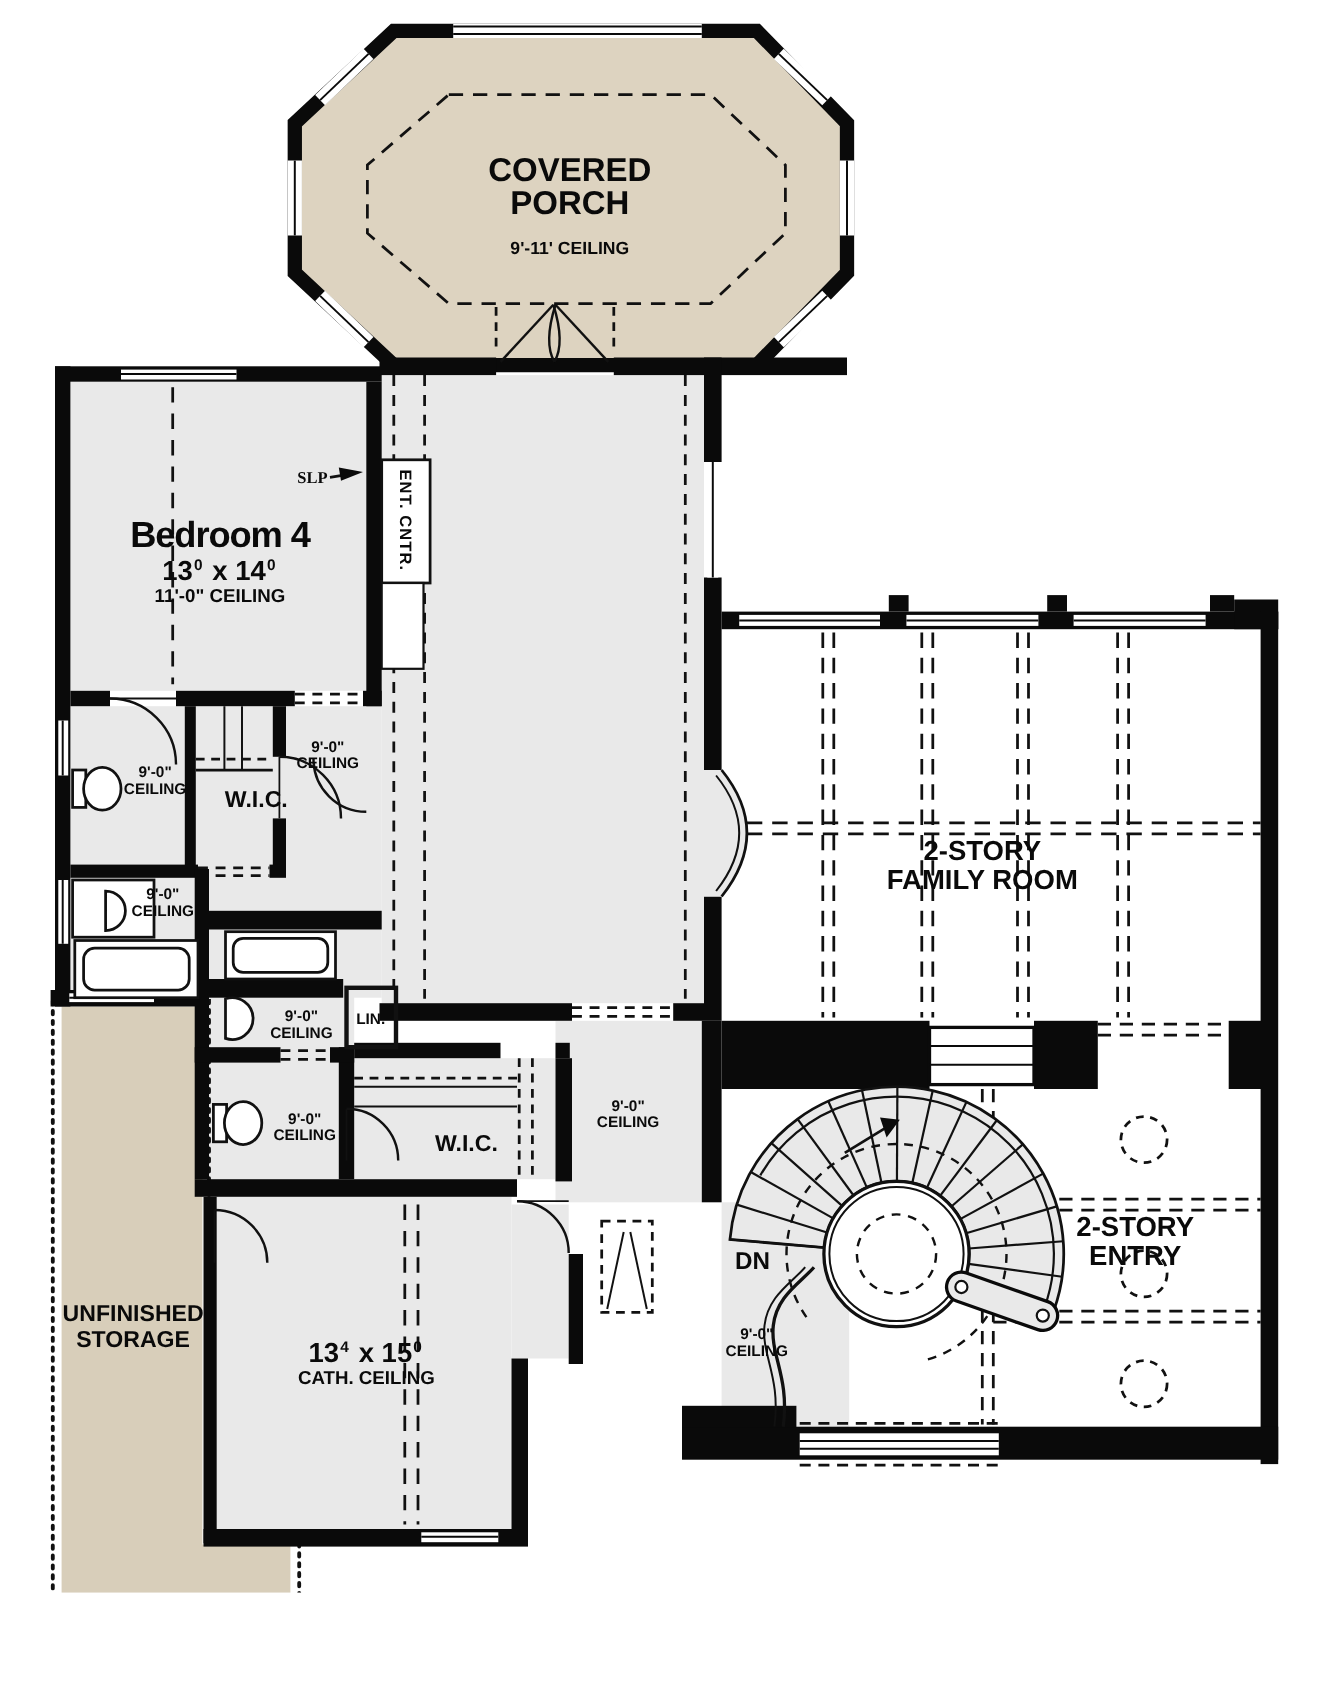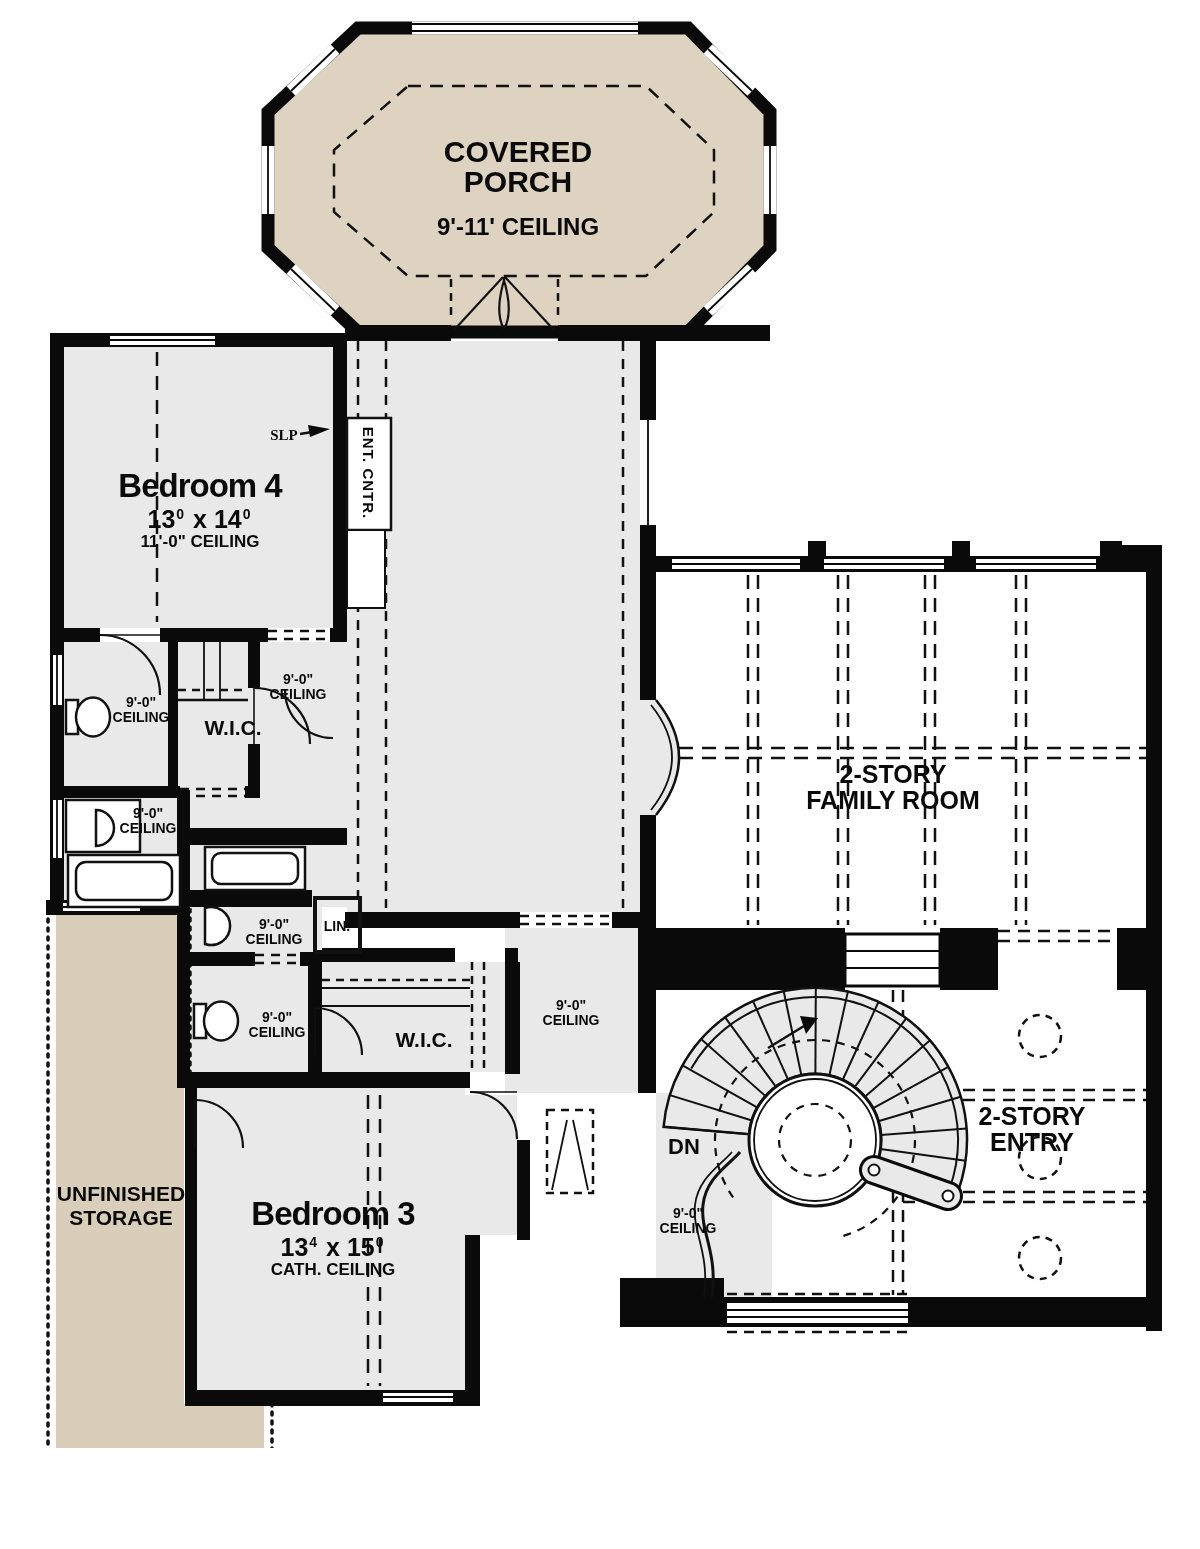--- a/index.html
+++ b/index.html
@@ -11,21 +11,21 @@
   #plan svg{position:absolute;left:0;top:0;}
   .lbl{position:absolute;transform:translate(-50%,-50%);text-align:center;font-weight:bold;
        color:#0a0a0a;white-space:nowrap;line-height:1.04;}
   .room-name{font-size:33px;letter-spacing:-1px;}
   .room-name-lg{font-size:46px;letter-spacing:-1px;line-height:0.98;}
   .dims{font-size:25px;margin-top:3px;}
   .dims .sup{font-size:14px;vertical-align:9px;margin:0 2px 0 1px;}
   .ceil-sub{font-size:17px;margin-top:1px;}
   .caps-md{font-size:25px;}
   .caps-porch{font-size:30px;letter-spacing:0px;line-height:1.0;}
-  .porch-ceil{font-size:24px;margin-top:18px;}
+  .porch-ceil{font-size:16px;margin-top:18px;}
   .small-ceil{font-size:14px;line-height:1.1;}
   .wic{font-size:21px;margin-left:20px;}
   .lin{font-size:14px;}
   .dn{font-size:22px;}
   .slp{font-size:15px;font-family:Liberation Serif, serif;}
   .storage-lbl{font-size:21px;line-height:1.12;}
   .vert{transform:translate(-50%,-50%) rotate(90deg);font-size:15px;letter-spacing:1px;}
 </style>
 </head>
 <body>
@@ -398,18 +398,17 @@
   <div class="caps-md">2-STORY</div>
   <div class="caps-md">ENTRY</div>
 </div>
 
 <div class="lbl storage-lbl" style="left:121px;top:1206px">
   <div>UNFINISHED</div>
       <div>STORAGE</div>
 </div>
 
 <div class="lbl" style="left:333px;top:1238px">
-  <div class="room-name">Bedroom 3</div>
   <div class="dims"><span>13</span><span class="sup">4</span>&nbsp;<span>x</span>&nbsp;<span>15</span><span class="sup">0</span></div>
   <div class="ceil-sub">CATH. CEILING</div>
 </div>
 
 </div>
 
 </body></html>

